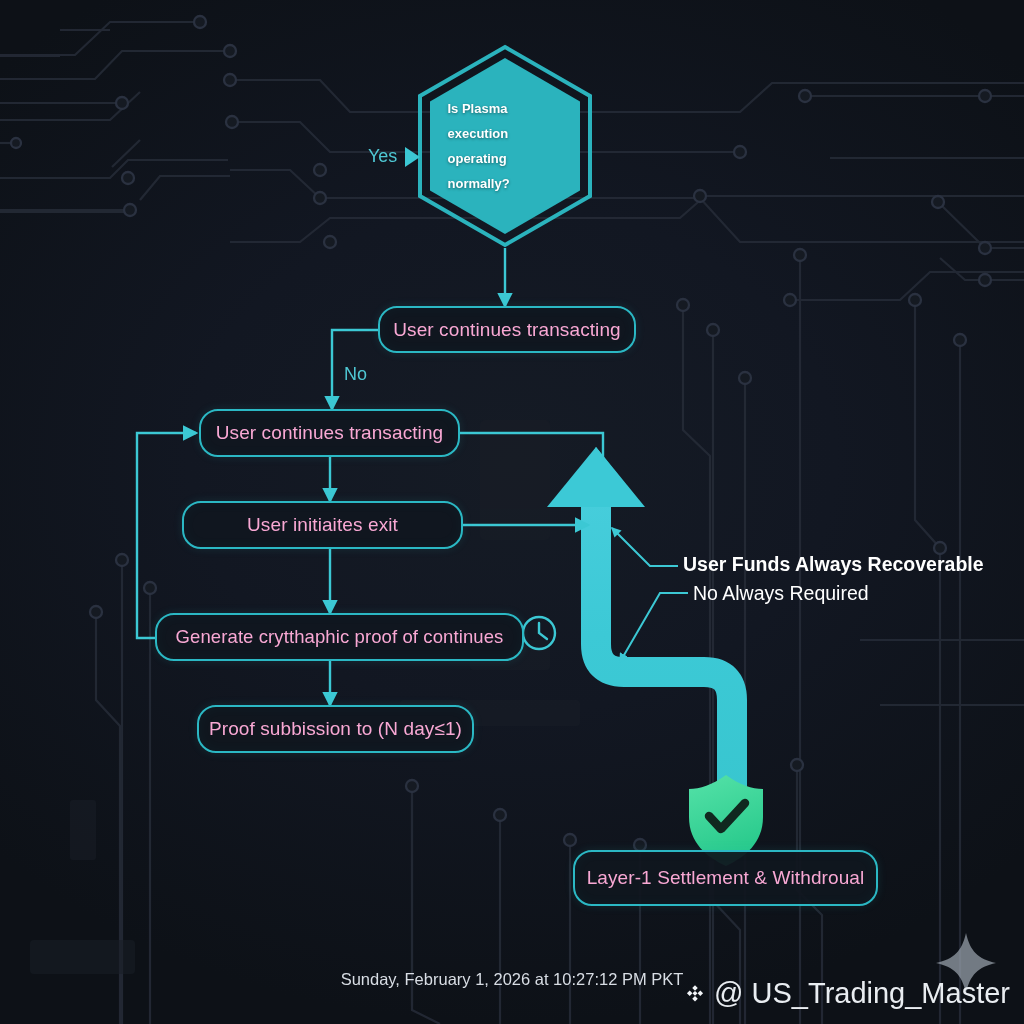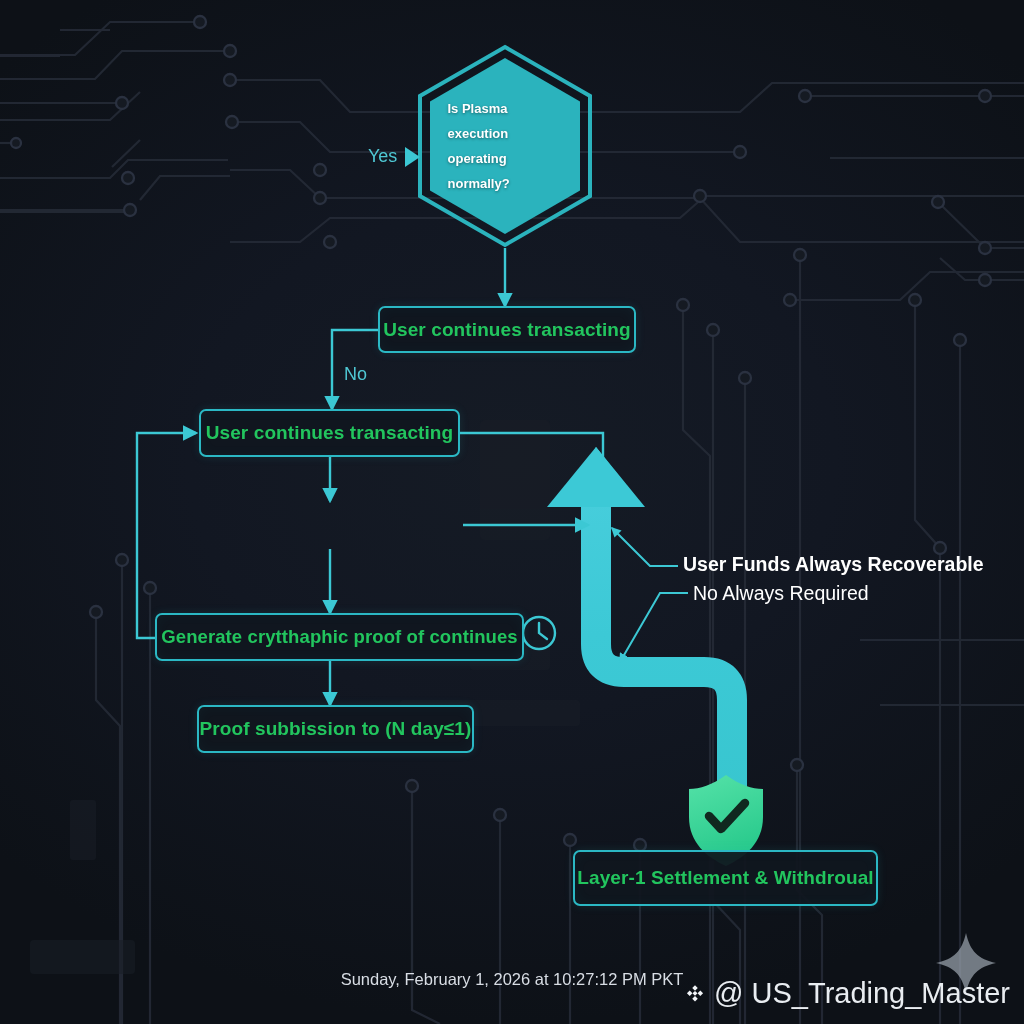--- a/index.html
+++ b/index.html
@@ -16,29 +16,28 @@
   }
   #bg-circuit{position:absolute;inset:0;width:1024px;height:1024px;}
   #wires{position:absolute;inset:0;width:1024px;height:1024px;}
   #overlay-ui{position:absolute;inset:0;width:1024px;height:1024px;}
 
   
   .pbox{
     position:absolute;
     box-sizing:border-box;
     border:2px solid #2bb8c4;
-    border-radius:7px;
+    border-radius:19px;
     background:rgba(16,22,31,0.94);
-    color:#22c55e;
+    color:#f9a8d4;
     display:flex;align-items:center;justify-content:center;
     font-size:19px;
     letter-spacing:.1px;
     white-space:nowrap;
     box-shadow:0 0 10px rgba(43,184,196,0.13), inset 0 0 14px rgba(43,184,196,0.045);
-    font-weight:bold;
   }
   .pbox.tight{font-size:18.5px;}
 
   
   #hex-wrap{position:absolute;left:417px;top:44px;width:176px;height:204px;}
   #hex-wrap svg{position:absolute;left:0;top:0;}
   #hex-label{
     position:absolute;left:0;top:0;width:176px;height:204px;
     display:flex;flex-direction:column;align-items:center;justify-content:center;
     color:#ffffff;font-size:13px;font-weight:bold;line-height:25px;
@@ -263,20 +262,21 @@
     <svg style="position:absolute;left:403px;top:145px;" width="20" height="24">
       <path d="M2 2 L17 12 L2 22 Z" fill="#3cc8d4"></path>
     </svg>
 
     <div class="edge-label" style="left:344px;top:340px;margin-top:24px;">No</div>
 
     <div class="pbox" style="left:378px;top:306px;width:258px;height:47px;">User continues transacting</div>
 
     <div class="pbox" style="left:199px;top:409px;width:261px;height:48px;">User continues transacting</div>
 
+    <div class="pbox" style="left:182px;top:501px;width:281px;height:48px;">User initiaites exit</div>
 
     <div class="pbox tight" style="left:155px;top:613px;width:369px;height:48px;">Generate crytthaphic proof of continues</div>
 
     <div class="pbox" style="left:197px;top:705px;width:277px;height:48px;">Proof subbission to (N day≤1)</div>
 
     <div class="pbox" style="left:573px;top:850px;width:305px;height:56px;">Layer-1 Settlement &amp; Withdroual</div>
 
     <div class="annot" style="left:683px;top:553px;font-weight:bold;">User Funds Always Recoverable</div>
     <div class="annot" style="left:693px;top:582px;">No Always Required</div>
 

